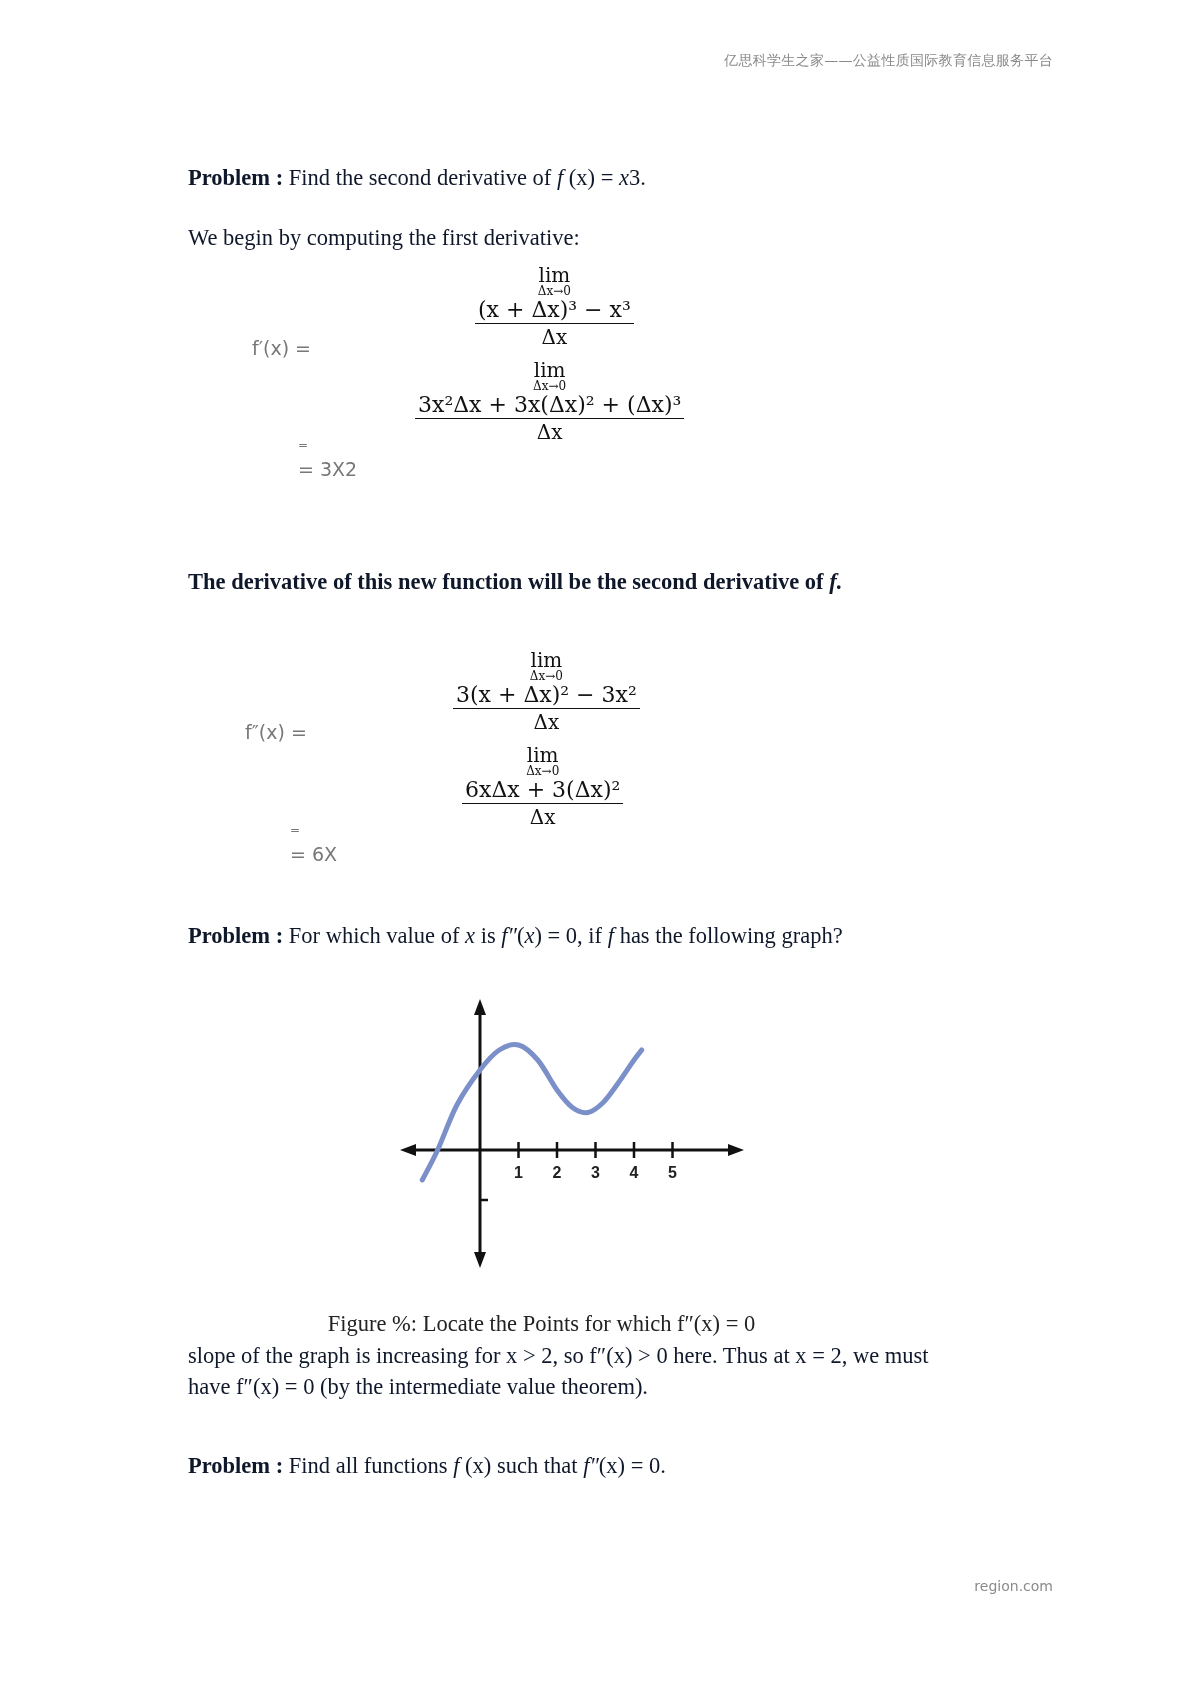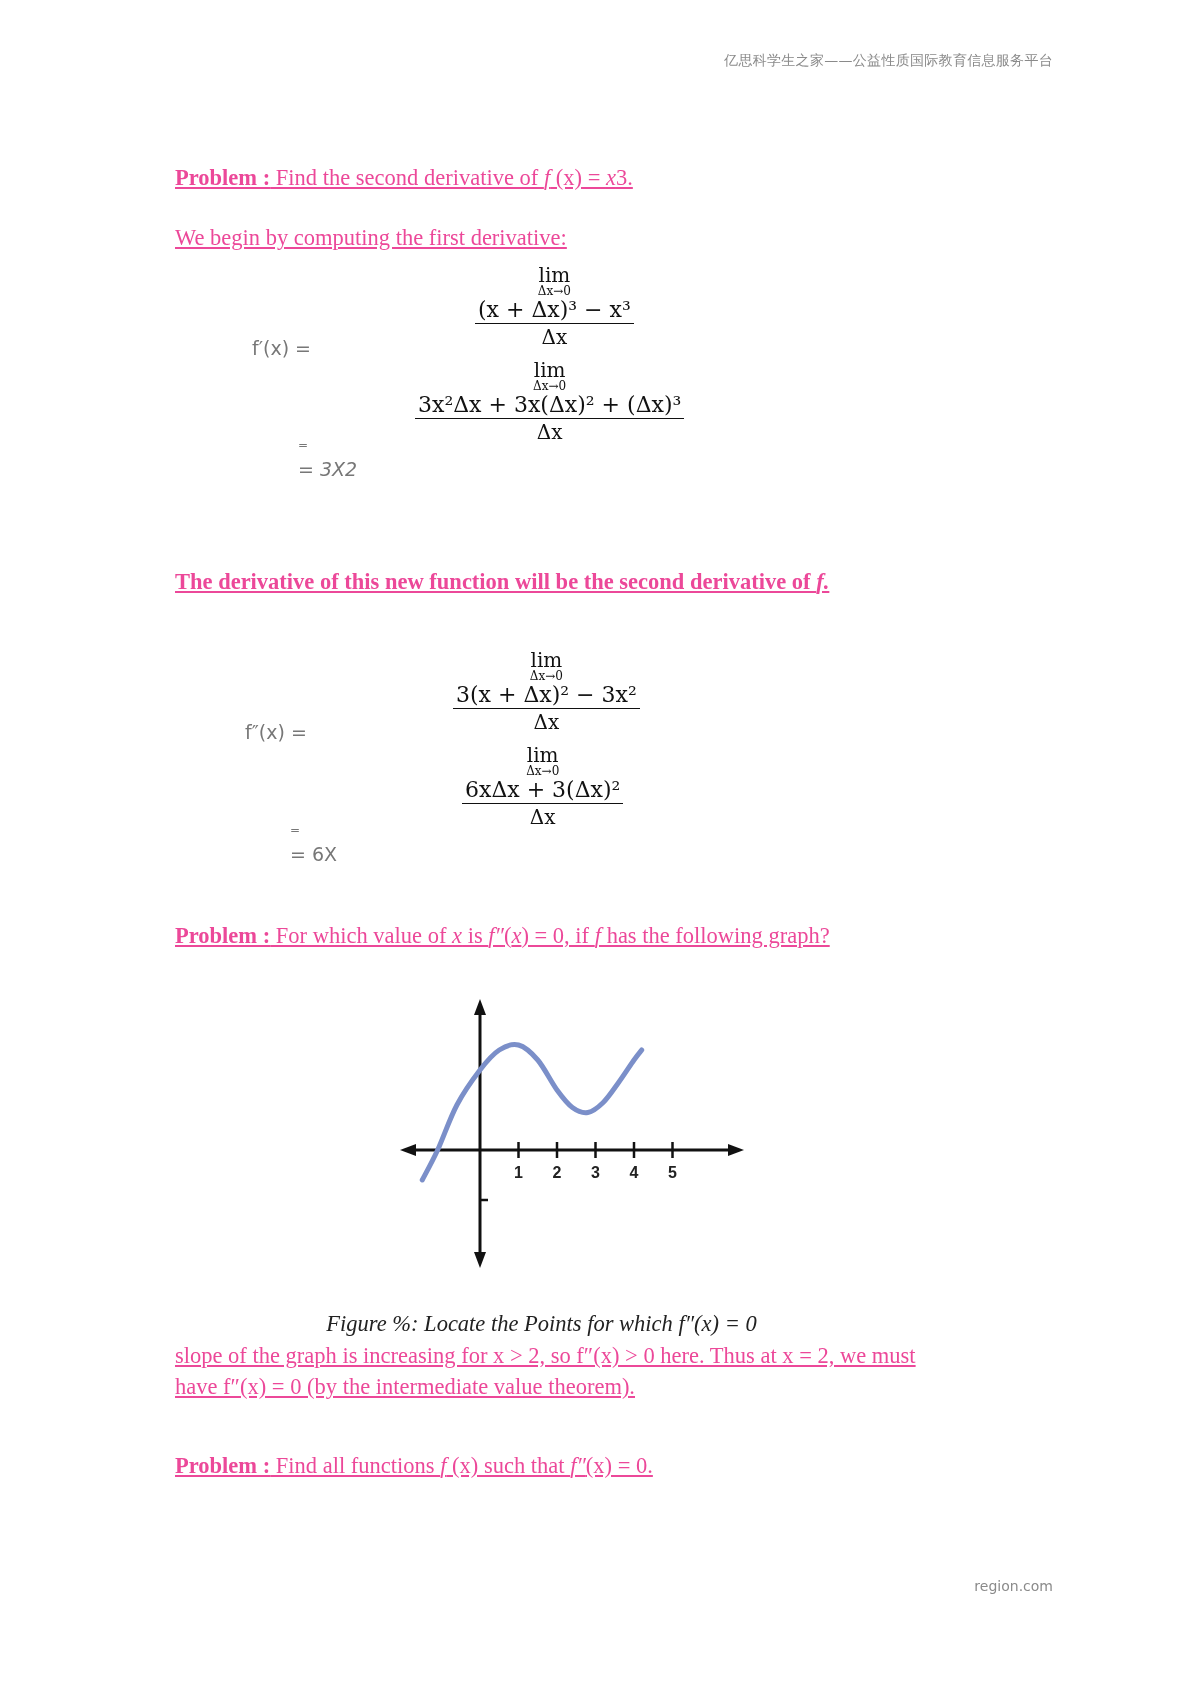--- a/index.html
+++ b/index.html
@@ -2,32 +2,32 @@
 <html><head>
 <meta charset="utf-8">
 <style>
   html, body { margin:0; padding:0; background:#ffffff; }
   body { width:1191px; height:1684px; position:relative; overflow:hidden;
          font-family:"Liberation Serif", serif; color:#222; }
   .header { position:absolute; top:52px; right:138px; font-family:"DejaVu Sans", sans-serif;
             font-size:14px; color:#8a8a8a; letter-spacing:0.3px; }
   .footer { position:absolute; top:1578px; right:138px; font-family:"DejaVu Sans", sans-serif;
             font-size:14px; color:#8a8a8a; }
-  .para { position:absolute; left:175px; font-size:22.5px; line-height:31px; color:#ec4899;text-decoration:underline; }
+  .para { position:absolute; left:188px; font-size:22.5px; line-height:31px; color:#0f172a; }
   .para b { font-weight:bold; }
   .it { font-style:italic; }
   .eq-label { position:absolute; font-family:"DejaVu Sans", sans-serif; color:#777; font-size:19px; }
   .eq-label.small { font-size:12px; }
   .frac { position:absolute; text-align:center; font-family:"DejaVu Serif", serif; color:#111; }
   .lim { font-size:20px; line-height:20px; }
   .limsub { font-size:12px; line-height:12px; }
   .num { font-size:22px; line-height:26px; padding:0 3px; border-bottom:1.5px solid #111; white-space:nowrap; }
   .den { font-size:20px; line-height:26px; }
   .caption { position:absolute; left:0; width:1083px; text-align:center; top:1311px;
-             font-style:italic; font-size:22.5px; color:#222; }
+             font-size:22.5px; color:#222; }
   svg text { font-family:"Liberation Sans", sans-serif; font-weight:bold; }
 </style>
 </head>
 <body>
 
 <div class="header">亿思科学生之家——公益性质国际教育信息服务平台</div>
 
 <div class="para" style="top:162px;">
   <b>Problem :</b><span> Find the second derivative of </span><span class="it">f</span><span> (x)</span><span> = </span><span class="it">x</span><span>3.</span>
 </div>
@@ -41,21 +41,21 @@
   <div class="num">(x + Δx)³ − x³</div>
   <div class="den">Δx</div>
 </div>
 <div class="frac" style="left:415px; top:360px;">
   <div class="lim">lim</div>
   <div class="limsub">Δx→0</div>
   <div class="num">3x²Δx + 3x(Δx)² + (Δx)³</div>
   <div class="den">Δx</div>
 </div>
 <div class="eq-label small" style="left:298px; top:438px;">=</div>
-<div class="eq-label" style="left:298px; top:458px;font-style:italic;">= 3X2</div>
+<div class="eq-label" style="left:298px; top:458px;">= 3X2</div>
 
 <div class="para" style="top:566px; font-weight:bold;">
   <span>The derivative of this new function will be the second derivative of </span><span class="it">f.</span>
 </div>
 
 <div class="eq-label" style="left:245px; top:721px;">f″(x) =</div>
 <div class="frac" style="left:453px; top:650px;">
   <div class="lim">lim</div>
   <div class="limsub">Δx→0</div>
   <div class="num">3(x + Δx)² − 3x²</div>

